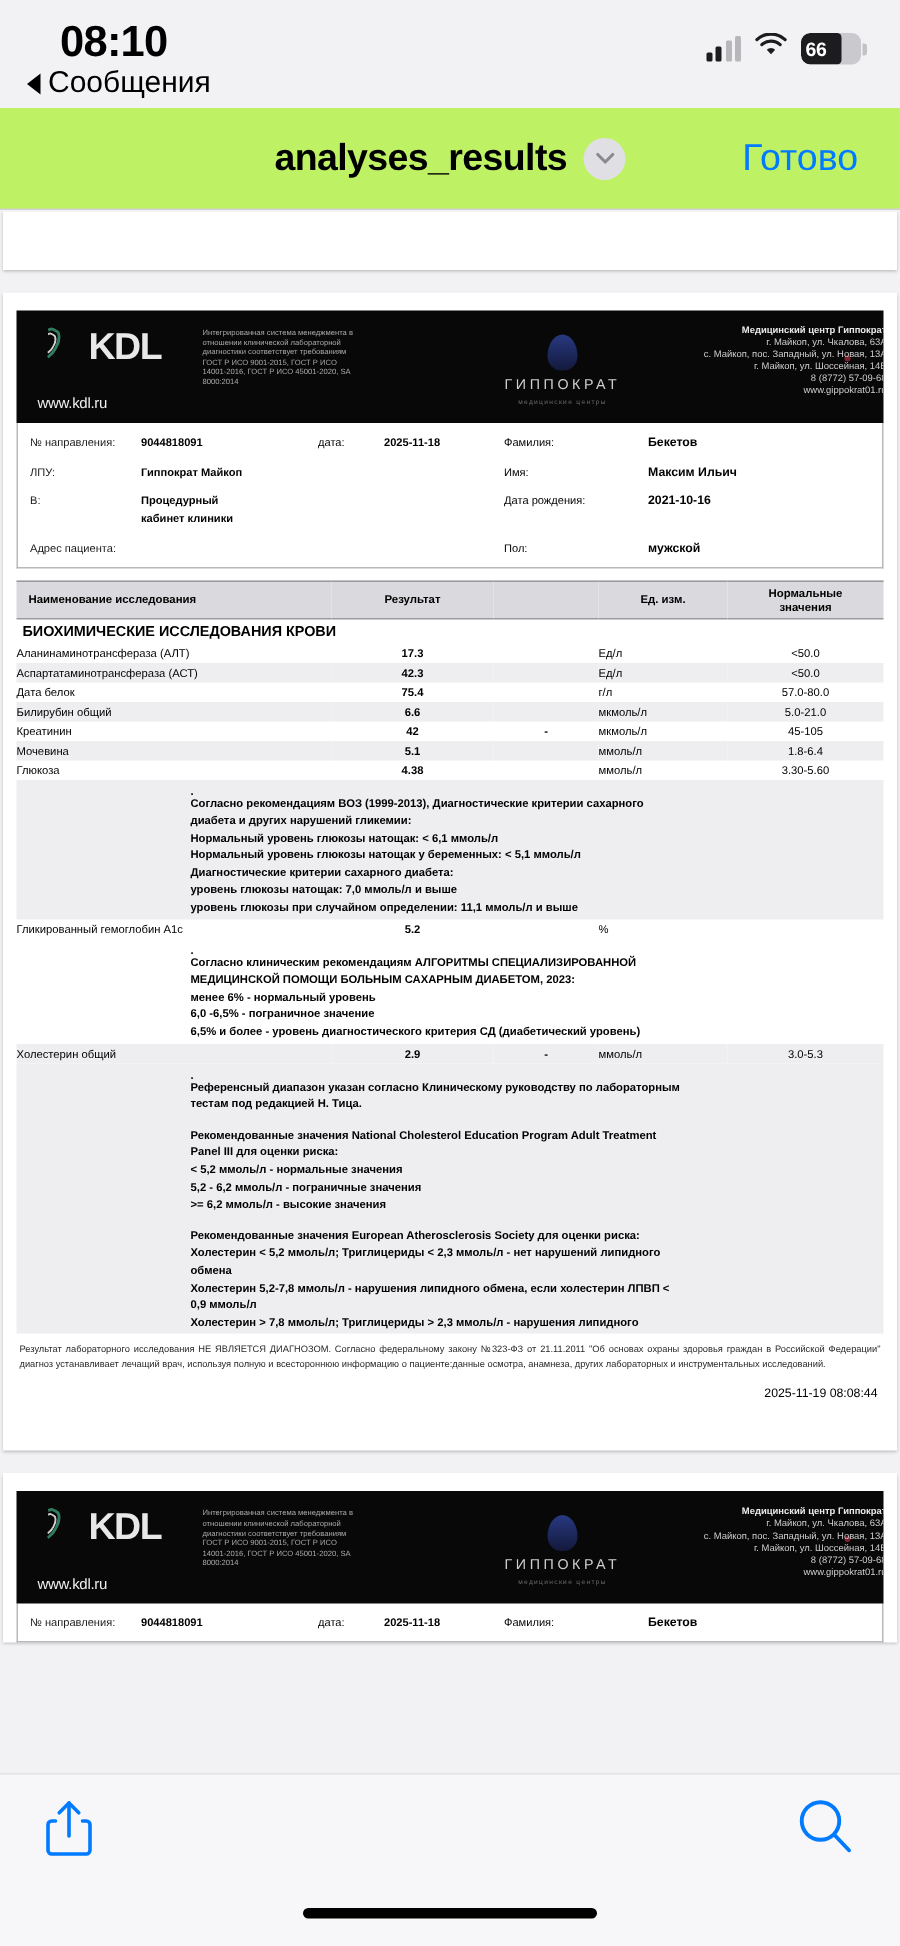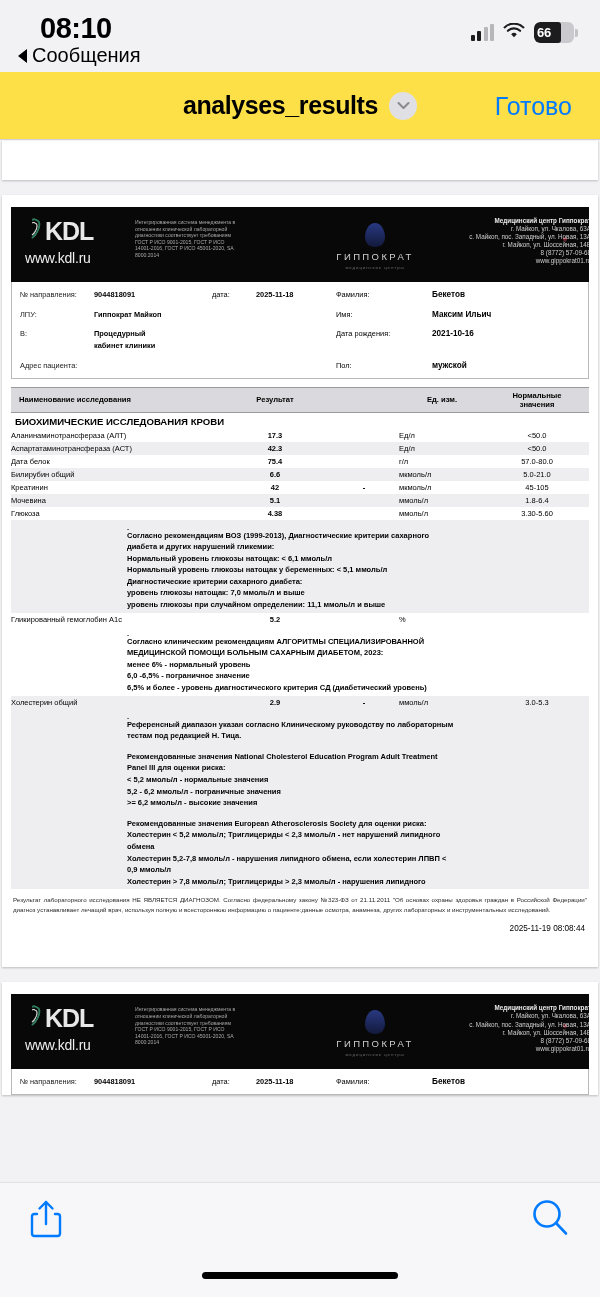--- a/index.html
+++ b/index.html
@@ -49,21 +49,21 @@
   .batt .lvl{
     position:absolute; left:3px; top:0; height:21px; line-height:21px;
     font-size:13px; font-weight:bold; color:#fff; letter-spacing:-0.3px;
   }
   .batt-cap{ width:3px; height:8px; background:#c2c2c7; border-radius:0 2px 2px 0; margin-left:1px;}
   .batt-wrap{ display:flex; align-items:center; }
 
   
   .navbar{
     position:absolute; left:0; top:72px; width:600px; height:68px;
-    background:#fde047; border-bottom:1px solid #d2d2d6;
+    background:#bef264; border-bottom:1px solid #d2d2d6;
     display:flex; align-items:center; justify-content:center;
   }
   .nav-title-wrap{ display:flex; align-items:center; gap:11px; }
   .nav-title{ font-size:25px; font-weight:bold; letter-spacing:-0.4px; }
   .chev{
     width:28px;height:28px;border-radius:50%;background:#e0e0e4;
     display:flex;align-items:center;justify-content:center;
   }
   .chev svg{ display:block; }
   .nav-done{
@@ -85,30 +85,30 @@
   .gap{ height:15px; }
 
   
   .doc{ padding:12px 9px 0 9px; }
   .lhdr{
     background:#080808; height:75px; position:relative; overflow:hidden;
   }
   .lhdr .kdl{
     position:absolute; left:14px; top:11px; color:#fff;
   }
-  .kdl-row{ display:flex; align-items:center; gap:3px; }
+  .kdl-row{ display:flex; align-items:center; gap:17px; }
   .kdl-swoosh{ width:17px; height:26px; position:relative; }
   .kdl-swoosh i{
     position:absolute; display:block; width:14px; height:22px;
     border-radius:50%/60%; border:2px solid #2f7d5e; border-left-color:transparent;
     border-bottom-color:transparent; transform:rotate(28deg);
   }
   .kdl-swoosh i:nth-child(2){ transform:rotate(28deg) scale(.68); border-color:#cfcfcf; border-left-color:transparent;border-bottom-color:transparent;}
   .kdl-txt{ font-size:25px; font-weight:bold; letter-spacing:-1px; line-height:25px; color:#e8e8e8;}
-  .kdl-url{ font-size:14px; margin-top:6px; letter-spacing:-.2px; color:#efefef;}
+  .kdl-url{ font-size:10px; margin-top:20px; letter-spacing:-.2px; color:#efefef;}
   .cert{
     position:absolute; left:124px; top:12px; width:103px;
     font-size:5.1px; line-height:6.6px; color:#a9a9a9;
     font-family:"Liberation Sans", sans-serif;
   }
   .gipp{
     position:absolute; left:300px; top:16px; width:128px; text-align:center;
   }
   .gipp-mark{
     width:20px;height:24px;margin:0 auto 4px auto;

